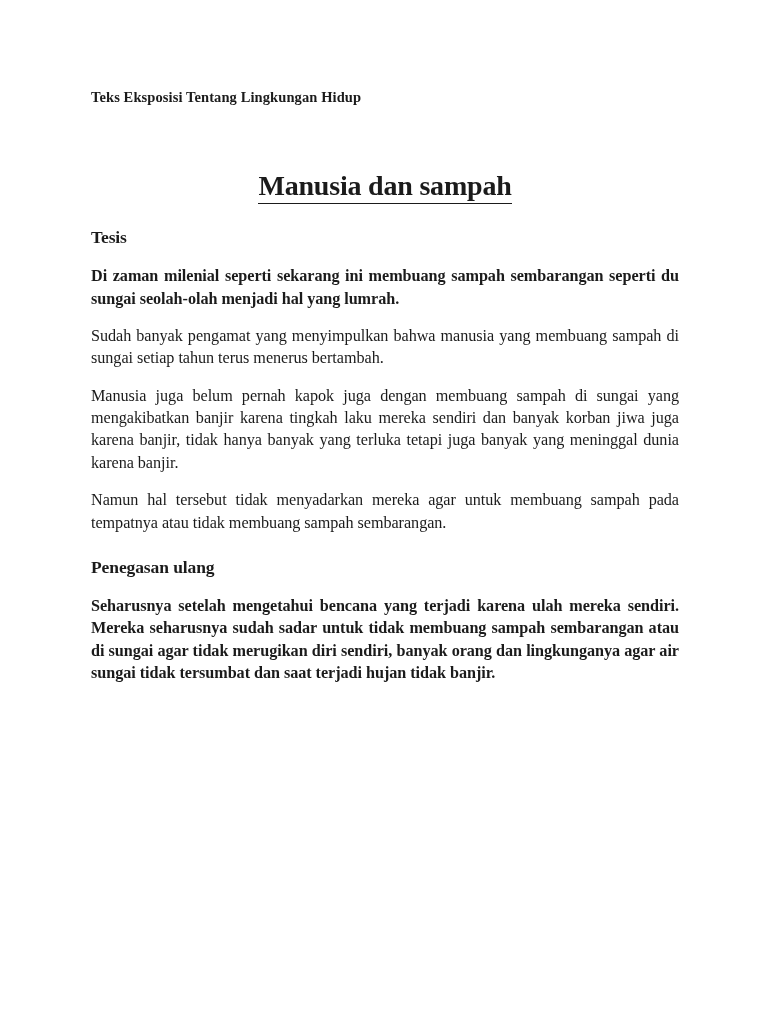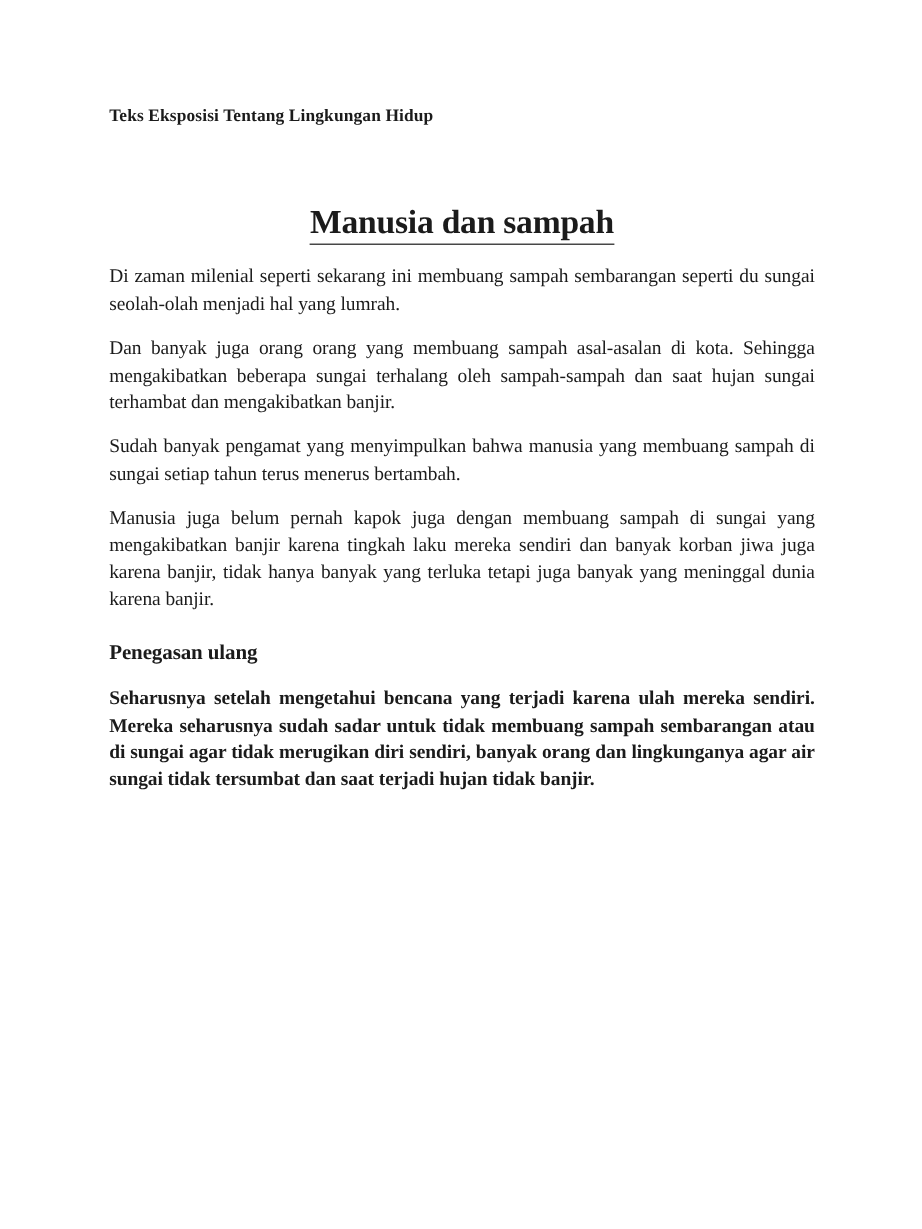--- a/index.html
+++ b/index.html
@@ -80,29 +80,30 @@
 </head>
 <body>
 
 <div class="page">
   <div class="content">
 
     <p class="doc-header">Teks Eksposisi Tentang Lingkungan Hidup</p>
 
     <h1 class="doc-title"><span class="title-text">Manusia dan sampah</span></h1>
 
+    <h2 class="section-heading">Tesis</h2>
 
     <p class="para">Di zaman milenial seperti sekarang ini membuang sampah sembarangan seperti du sungai seolah-olah menjadi hal yang lumrah.</p>
 
-    <p class="para">Dan banyak juga orang orang yang membuang sampah asal-asalan di kota. Sehingga mengakibatkan beberapa sungai terhalang oleh sampah-sampah dan saat hujan sungai terhambat dan mengakibatkan banjir.</p>
 
 
     <p class="para">Sudah banyak pengamat yang menyimpulkan bahwa manusia yang membuang sampah di sungai setiap tahun terus menerus bertambah.</p>
 
     <p class="para">Manusia juga belum pernah kapok juga dengan membuang sampah di sungai yang mengakibatkan banjir karena tingkah laku mereka sendiri dan banyak korban jiwa juga karena banjir, tidak hanya banyak yang terluka tetapi juga banyak yang meninggal dunia karena banjir.</p>
 
+    <p class="para">Namun hal tersebut tidak menyadarkan mereka agar untuk membuang sampah pada tempatnya atau tidak membuang sampah sembarangan.</p>
 
     <h2 class="section-heading">Penegasan ulang</h2>
 
     <p class="para">Seharusnya setelah mengetahui bencana yang terjadi karena ulah mereka sendiri. Mereka seharusnya sudah sadar untuk tidak membuang sampah sembarangan atau di sungai agar tidak merugikan diri sendiri, banyak orang dan lingkunganya agar air sungai tidak tersumbat dan saat terjadi hujan tidak banjir.</p>
 
   </div>
 </div>
 
 </body></html>

